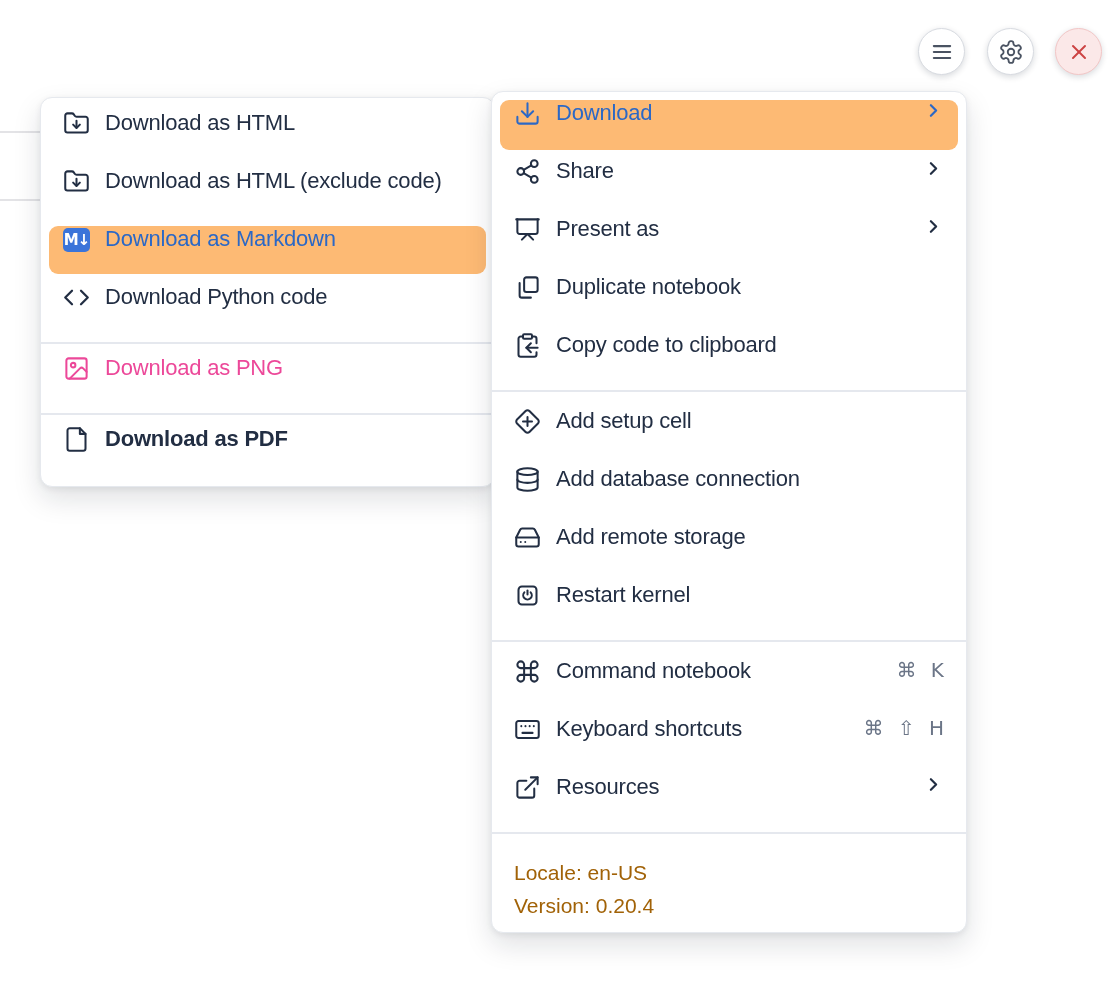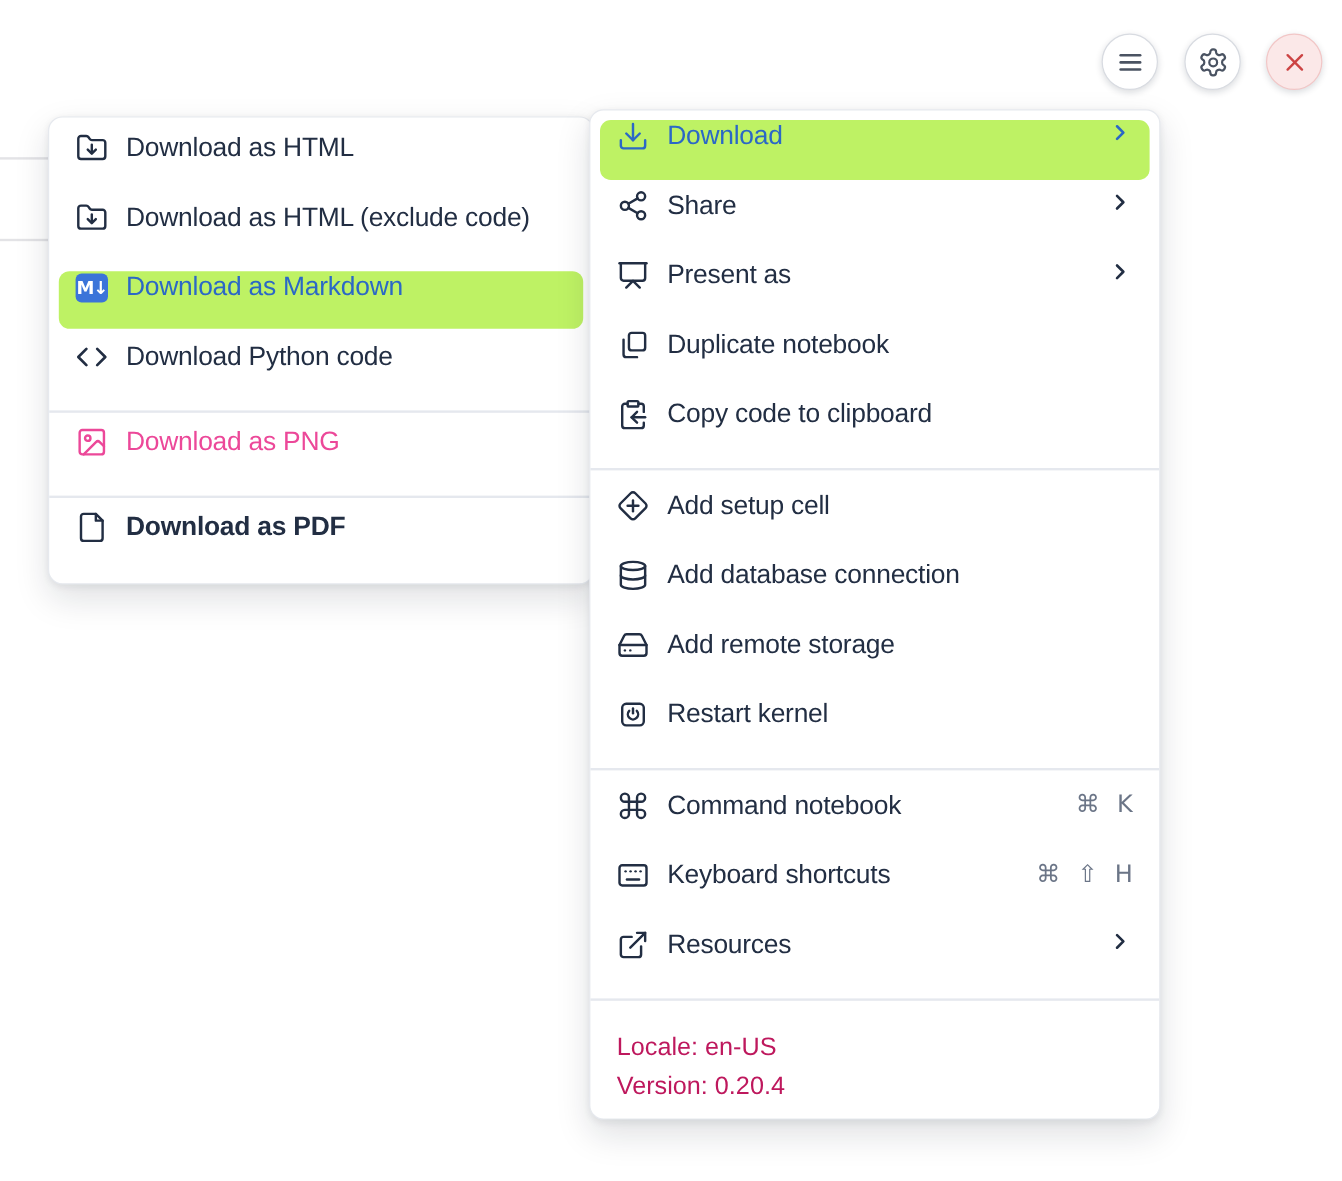--- a/index.html
+++ b/index.html
@@ -29,21 +29,21 @@
           box-shadow:0 12px 28px rgba(15,23,42,.13), 0 2px 6px rgba(15,23,42,.07); }
   .left-menu  { left:40px;  top:97px; width:455px; padding:12px 8px; z-index:5; }
   .right-menu { left:491px; top:91px; width:476px; padding:8px;     z-index:10; }
 
   .menu-item { display:flex; align-items:flex-start; gap:15px; border-radius:9px;
                padding:0 14px; color:#222e43; cursor:pointer; }
   .left-menu  .menu-item { height:48px; margin-bottom:10px; }
   .right-menu .menu-item { height:50px; margin-bottom:8px; }
   .menu-item:last-child { margin-bottom:0;font-weight:bold; }
 
-  .menu-item.highlighted { background:#bef264; color:#2b68c6; }
+  .menu-item.highlighted { background:#fdba74; color:#2b68c6; }
   .menu-item.disabled    { color:#ec4899; cursor:default; }
 
   .mi-icon { width:27px; height:27px; flex:0 0 27px; display:flex;
              align-items:center; justify-content:center; }
   .mi-icon svg { width:27px; height:27px; }
   .mi-label { font-size:22px; white-space:nowrap; letter-spacing:-0.2px; }
 
   .mi-right { margin-left:auto; display:flex; align-items:center; gap:10px; }
   .chevron { display:flex; }
   .chevron svg { width:21px; height:21px; }
@@ -52,21 +52,21 @@
 
   .md-badge { width:34px; height:24px; border-radius:5px; background:#3b74d9; color:#fff;
               font-size:15px; font-weight:bold; display:flex; align-items:center;
               justify-content:center; font-family:"DejaVu Sans",sans-serif;
               letter-spacing:-1px; }
 
   .menu-sep { height:2px; background:#e5e8ee; }
   .left-menu  .menu-sep { margin:1px -8px 11px; }
   .right-menu .menu-sep { margin:0 -8px 16px; }
 
-  .menu-footer { padding:6px 14px 2px; color:#be185d; font-size:21px; }
+  .menu-footer { padding:6px 14px 2px; color:#a16207; font-size:21px; }
   .menu-footer div { line-height:33px; }
 </style>
 </head>
 <body>
 
 <div class="stage">
   <div class="bg-line l1"></div>
   <div class="bg-line l2"></div>
 
   <button class="circle-btn" id="btn-menu">

